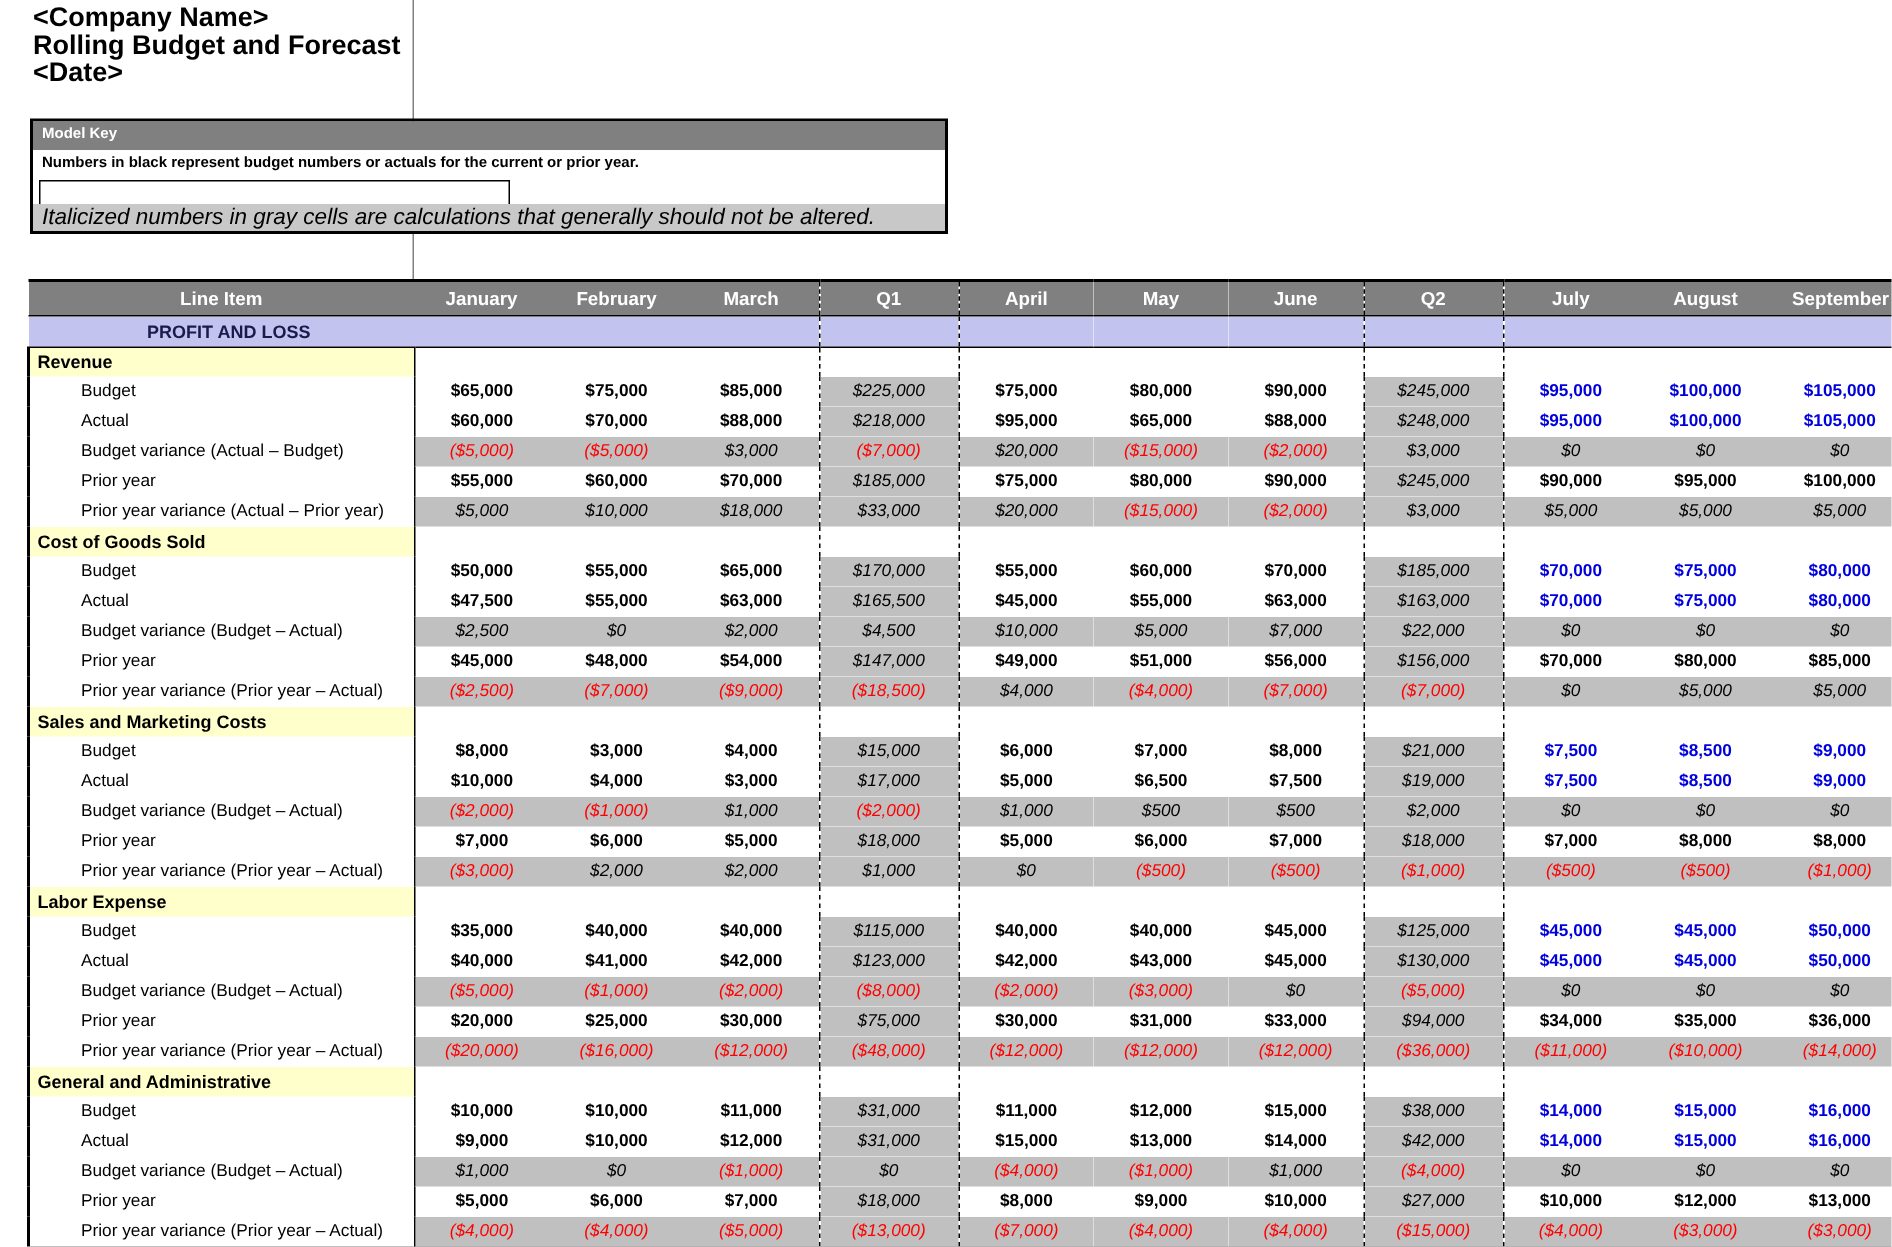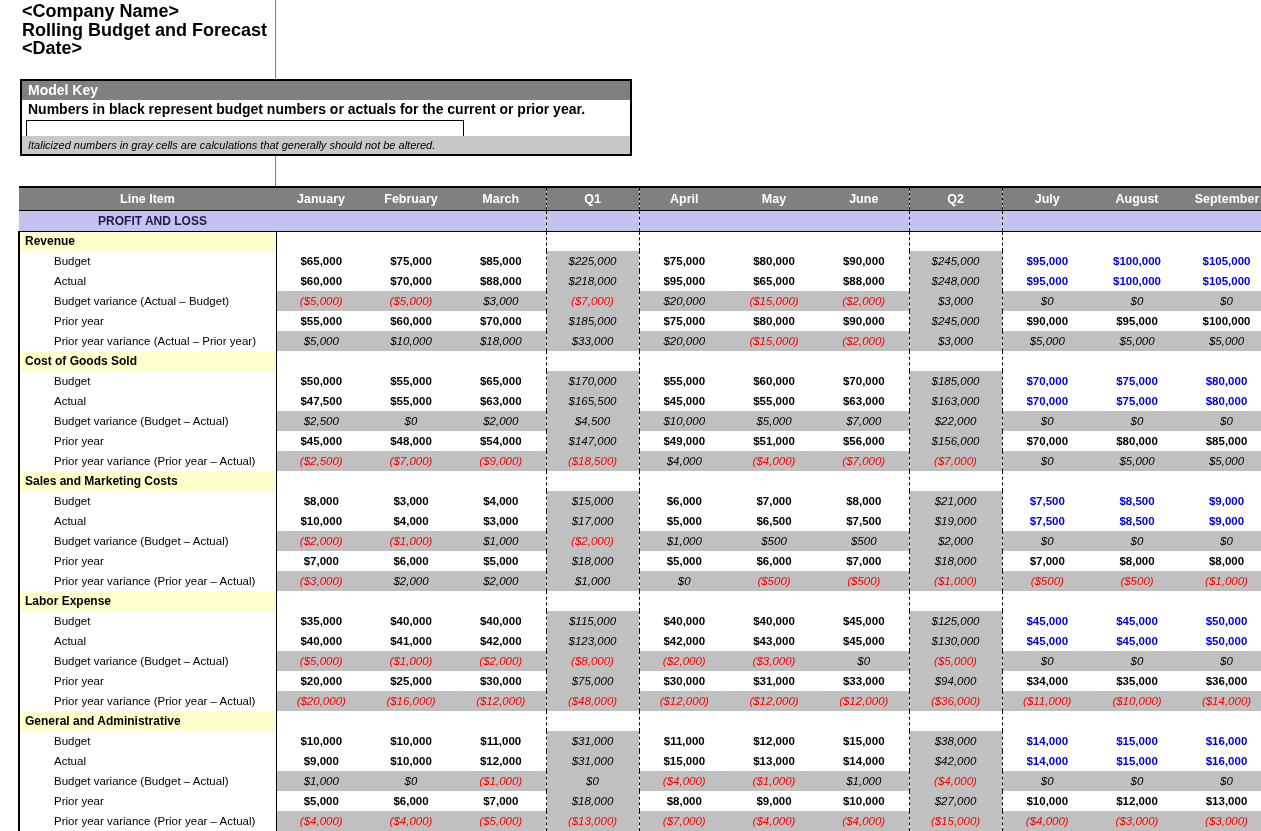--- a/index.html
+++ b/index.html
@@ -34,21 +34,21 @@
 
   
   #model-key {
     position: absolute;
     left: 20px; top: 79px;
     width: 612px;
     border: 2px solid #000000;
     box-sizing: border-box;
   }
   #model-key .mk-row {
-    font-size: 14px;
+    font-size: 10px;
     line-height: 12px;
     padding: 3px 4px 3px 6px;
     box-sizing: border-box;
     height: 18px;
     white-space: nowrap;
     overflow: hidden;
   }
   #model-key .mk-title {
     background: #808080;
     color: #ffffff;
@@ -70,21 +70,21 @@
     display: inline-block;
     border: 1px solid #000000;
     padding: 16px 1px;
     margin: -1px 0 0 -2px;
   }
   #model-key .mk-gray {
     background: #c8c8c8;
     color: #000000;
     font-style: italic;
     font-weight: normal;
-    font-size: 11px;
+    font-size: 15px;
   }
 
   
   #sheet {
     position: absolute;
     left: 18px; top: 186px;
     width: 1243px;
   }
   table.budget {
     border-collapse: collapse;

